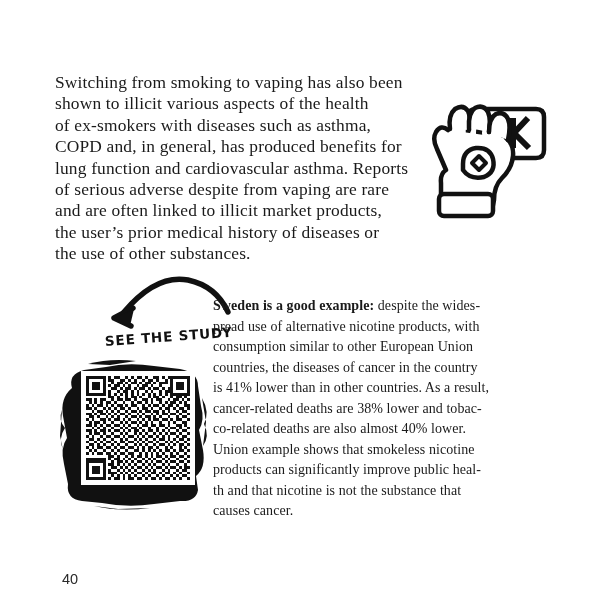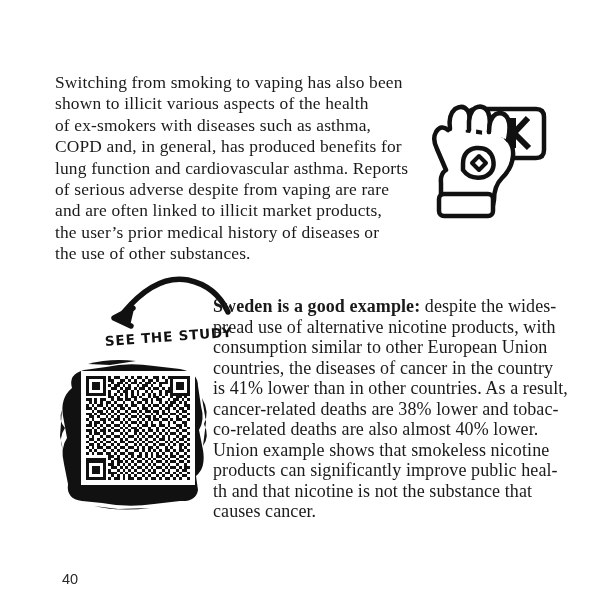--- a/index.html
+++ b/index.html
@@ -104,21 +104,21 @@
   .qr-code svg { display: block; width: 104px; height: 104px; }
 
   
   .para-two {
     position: absolute;
     left: 213px;
     top: 296px;
     width: 342px;
   }
   .para-two .line {
-    font-size: 18px;
+    font-size: 14px;
     line-height: 20.5px;
     letter-spacing: 0.005em;
   }
   .para-two .lead {
     font-weight: 700;
   }
 
   
   .page-number {
     position: absolute;

